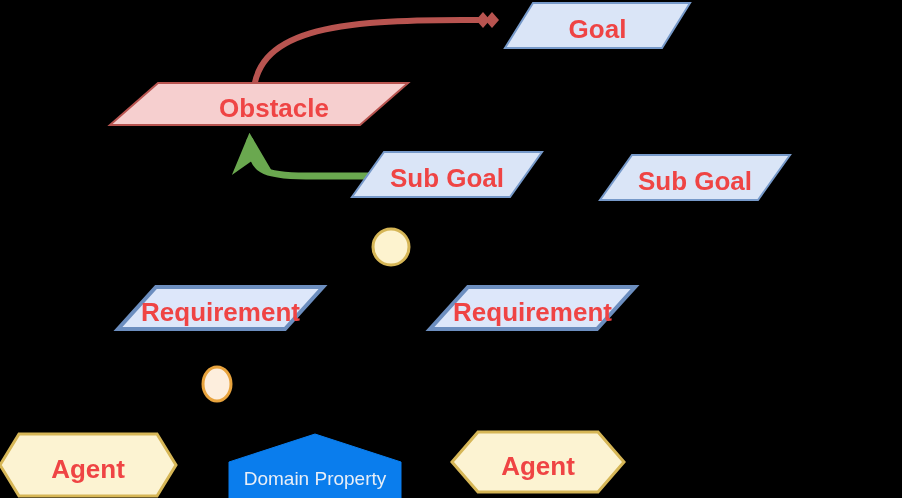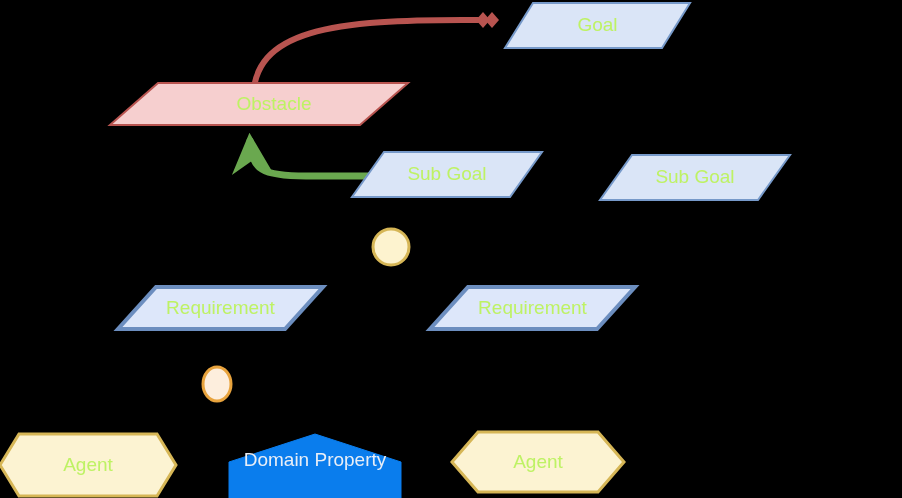--- a/index.html
+++ b/index.html
@@ -27,22 +27,23 @@
     overflow: visible;
   }
   .node-label {
     position: absolute;
     pointer-events: none;
     white-space: nowrap;
     text-align: center;
     font-family: "Liberation Sans", sans-serif;
   }
   .lbl-goal, .lbl-subgoal, .lbl-obstacle, .lbl-req, .lbl-agent {
-    color: #bef264;
-    font-size: 19px;
+    color: #ef4444;
+    font-size: 26px;
+    font-weight: bold;
   }
   .lbl-domprop {
     color: #e8eef7;
     font-size: 19px;
   }
 </style>
 </head>
 <body>
 
 <div id="canvas">
@@ -123,15 +124,15 @@
   <div class="node-label lbl-subgoal" style="left:600px; top:166px; width:190px;">Sub Goal</div>
 
   <div class="node-label lbl-req" style="left:118px; top:297px; width:205px;">Requirement</div>
 
   <div class="node-label lbl-req" style="left:430px; top:297px; width:205px;">Requirement</div>
 
   <div class="node-label lbl-agent" style="left:0px; top:454px; width:176px;">Agent</div>
 
   <div class="node-label lbl-agent" style="left:452px; top:451px; width:172px;">Agent</div>
 
-  <div class="node-label lbl-domprop" style="left:229px; top:449px; width:172px;">Domain Property</div>
+  <div class="node-label lbl-domprop" style="left:229px; top:468px; width:172px;">Domain Property</div>
 
 </div>
 
 </body></html>

